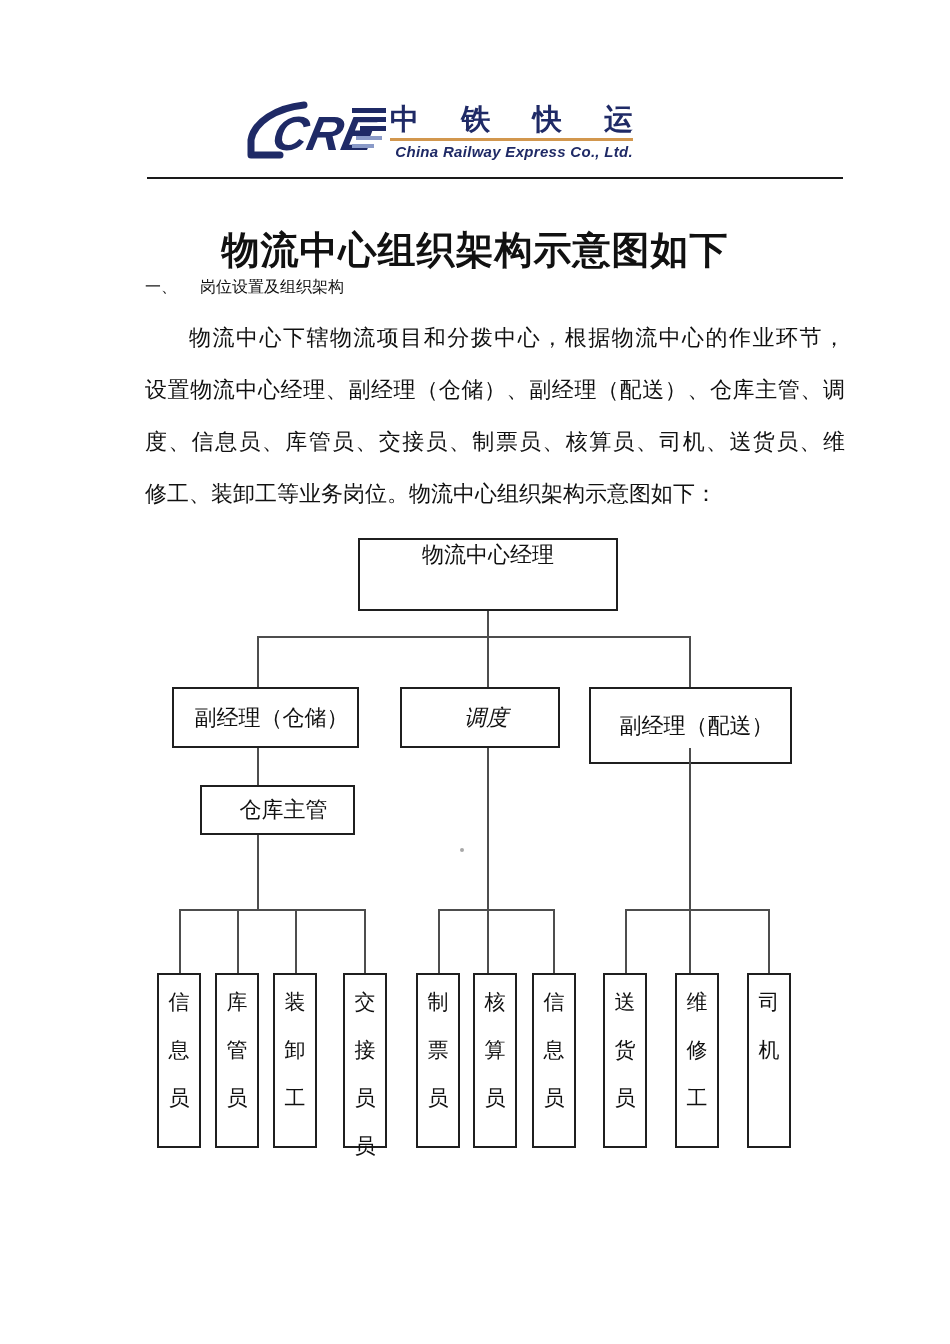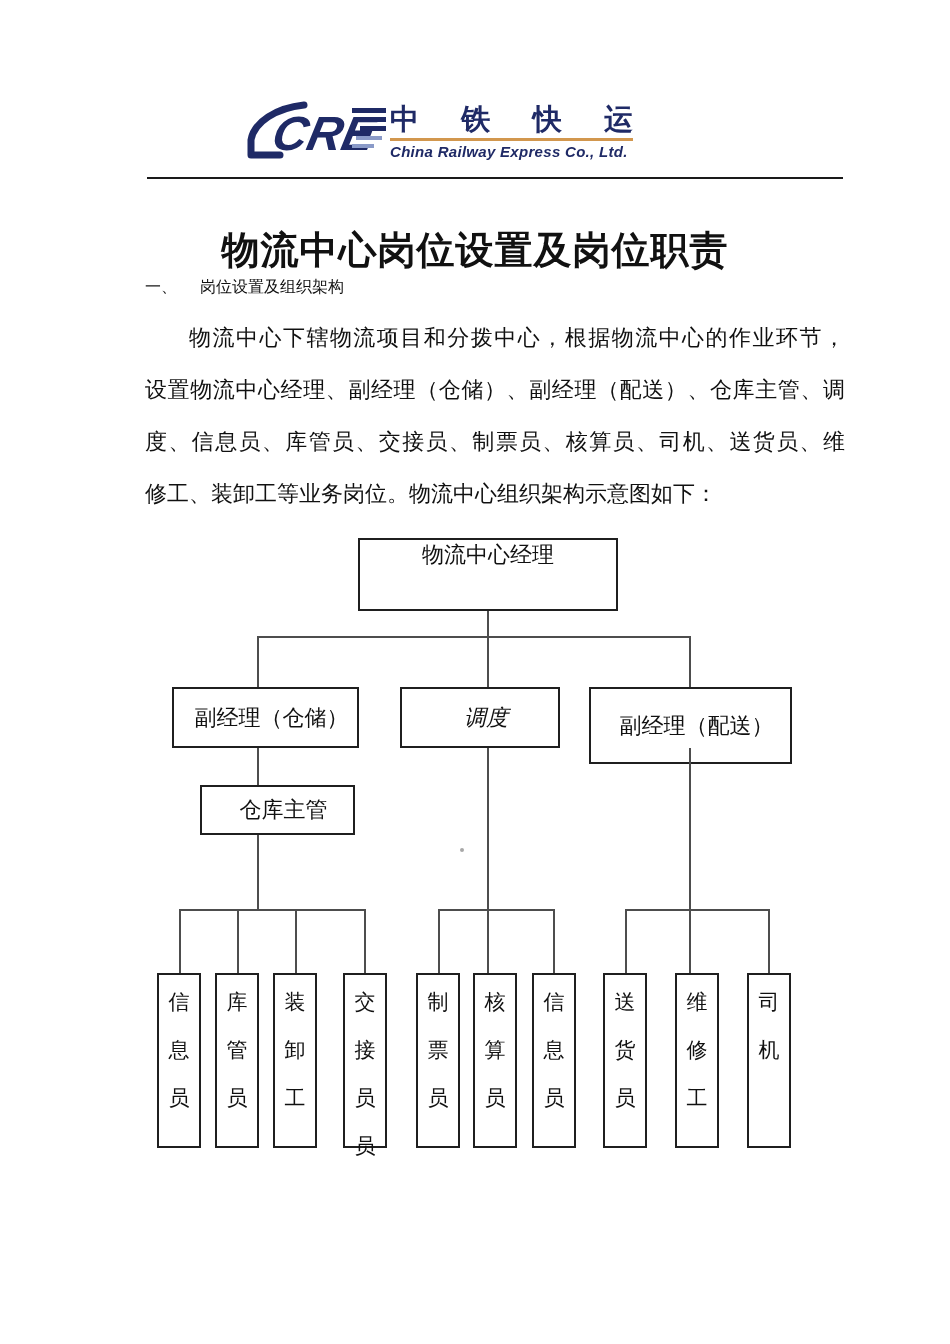--- a/index.html
+++ b/index.html
@@ -12,21 +12,21 @@
     color:#111111;
     overflow:hidden;
   }
   
   .logo-mark{position:absolute;left:240px;top:98px;}
   .logo-right{position:absolute;left:390px;top:102px;width:243px;}
   .logo-cn{display:flex;justify-content:space-between;font-size:29px;font-weight:700;
            color:#1f2a66;line-height:34px;font-family:"Liberation Sans",sans-serif;}
   .logo-rule{height:3px;background:#d2974e;margin-top:2px;}
   .logo-en{margin-top:2px;font-size:15px;font-weight:700;font-style:italic;
-           color:#1f2a66;letter-spacing:0.3px;font-family:"Liberation Sans",sans-serif;white-space:nowrap;}
+           color:#1f2a66;letter-spacing:0.3px;font-family:"Liberation Sans",sans-serif;white-space:nowrap;text-align:right;}
   .header-divider{position:absolute;left:147px;top:177px;width:696px;height:2px;background:#1a1a1a;}
   
   .doc-title{position:absolute;left:0;top:200px;width:100%;text-align:center;
              font-size:38px;font-weight:700;letter-spacing:1px;}
   .section-heading{position:absolute;left:145px;top:272px;font-size:16px;line-height:30px;}
   .section-heading .num{display:inline-block;margin-right:19px;}
   .para{position:absolute;left:145px;top:312px;width:700px;font-size:22px;}
   .pline{line-height:52px;height:52px;white-space:nowrap;}
   .pline.jl{text-align:justify;text-align-last:justify;white-space:normal;}
   .pline.indent{text-indent:44px;}
@@ -70,21 +70,21 @@
       <span>铁</span>
       <span>快</span>
       <span>运</span>
     </div>
     <div class="logo-rule"></div>
     <div class="logo-en">China Railway Express Co., Ltd.</div>
   </div>
 
   <div class="header-divider"></div>
 
-  <h1 class="doc-title">物流中心岗位设置及岗位职责</h1>
+  <h1 class="doc-title">物流中心组织架构示意图如下</h1>
 
   <div class="section-heading">
     <span class="num">一、</span>
     <span>岗位设置及组织架构</span>
   </div>
 
   <div class="para">
     <div class="pline jl indent">物流中心下辖物流项目和分拨中心，根据物流中心的作业环节，</div>
     <div class="pline jl">设置物流中心经理、副经理（仓储）、副经理（配送）、仓库主管、调</div>
     <div class="pline jl">度、信息员、库管员、交接员、制票员、核算员、司机、送货员、维</div>

